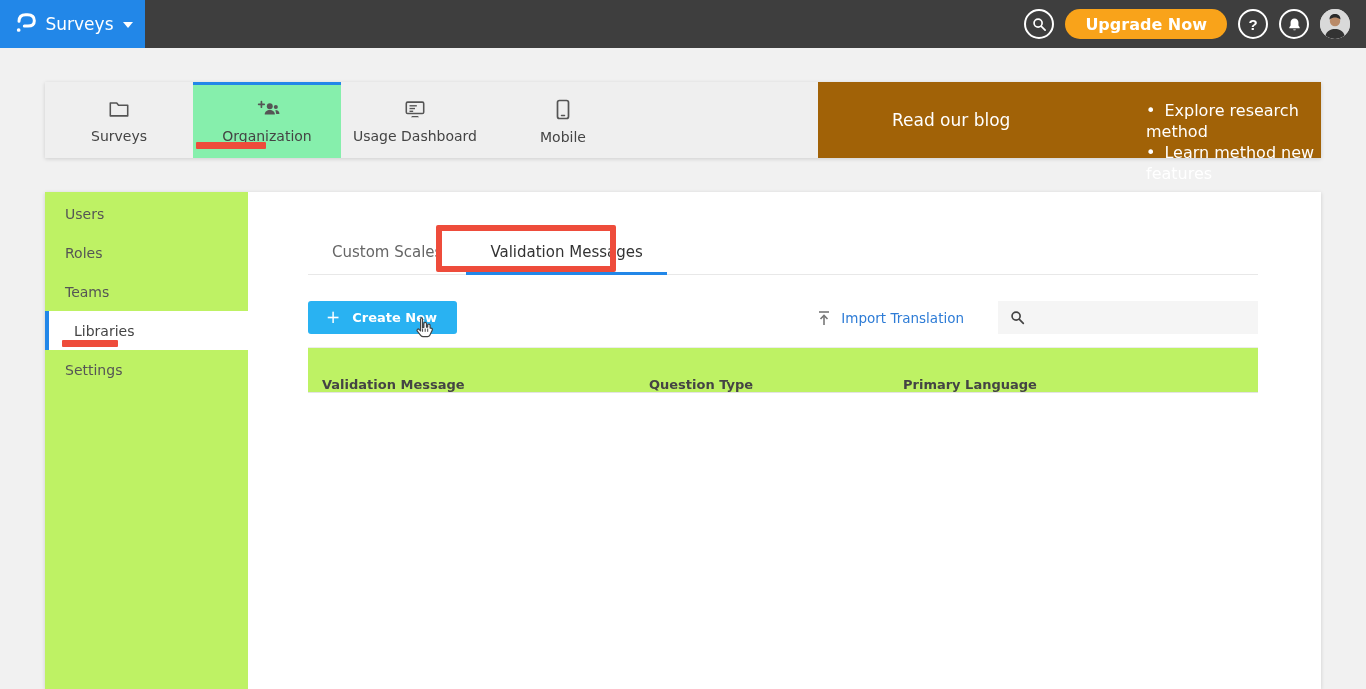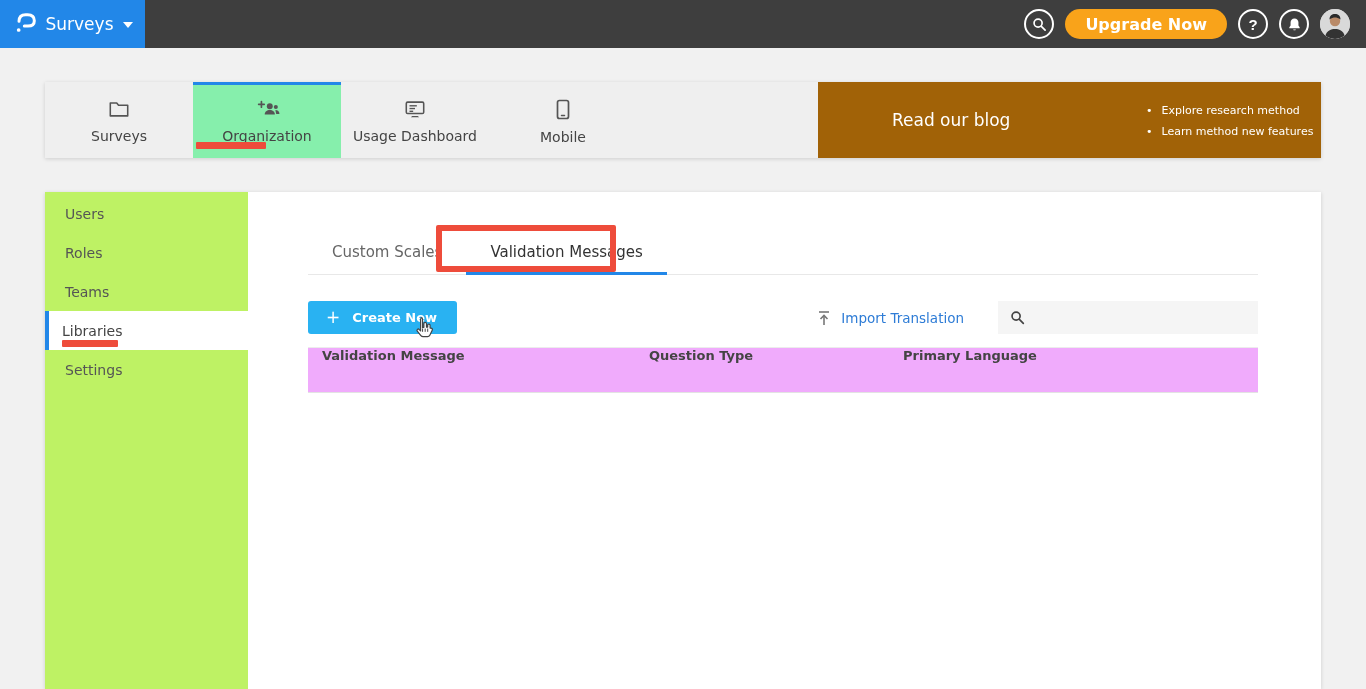--- a/index.html
+++ b/index.html
@@ -55,34 +55,34 @@
   }
   .nav-tab.active { background:#86efac; border-top:3px solid #2287e8; }
   .nav-tab svg { display:block; }
 
   .blog-panel {
     position:absolute; right:0; top:0; width:503px; height:76px;
     background:#a16207; color:#fff; display:flex; align-items:center; cursor:pointer;
   }
   .blog-title { font-size:17px; margin-left:74px; }
   .blog-bullets { position:absolute; left:328px; top:18px; list-style:none; }
-  .blog-bullets li { font-size:11px; line-height:21px; }
+  .blog-bullets li { font-size:16px; line-height:21px; }
   .blog-bullets li::before { content:"•"; margin-right:9px; }
 
   
   .main-panel {
     position:absolute; left:45px; top:192px; width:1276px; height:497px;
     background:#fff; box-shadow:0 1px 4px rgba(0,0,0,0.15); display:flex;
   }
   .sidebar { width:203px; background:#bef264; padding-top:2px; flex-shrink:0; }
   .side-item {
     height:39px; display:flex; align-items:center; padding-left:20px;
     font-size:14px; color:#555; cursor:pointer;
   }
-  .side-item.active { background:#fff; border-left:4px solid #2287e8; padding-left:13px; color:#444; }
+  .side-item.active { background:#fff; border-left:4px solid #2287e8; padding-left:25px; color:#444; }
 
   .content { flex:1; position:relative; }
   .tabs-row {
     display:flex; margin:44px 0 0 60px; width:950px;
     border-bottom:1px solid #e8e8e8;
   }
   .ctab {
     padding:7px 24px 11px 24px; font-size:15px; color:#666;
     cursor:pointer; border-bottom:3px solid transparent; margin-bottom:-1px;
   }
@@ -102,22 +102,22 @@
   .search-box {
     width:260px; height:33px; background:#f5f5f5; margin-left:34px;
     display:flex; align-items:center; padding-left:12px;
   }
   .search-box input {
     border:none; background:transparent; outline:none; flex:1;
     font-family:inherit; font-size:13px; color:#444; margin-left:8px; height:100%;
   }
 
   .table-header {
-    display:flex; align-items:flex-start; margin:13px 0 0 60px; width:950px; height:46px;
-    background:#f0abfc; border-top:1px solid #ececec; border-bottom:1px solid #e3e3e3;
+    display:flex; align-items:flex-end; margin:13px 0 0 60px; width:950px; height:46px;
+    background:#bef264; border-top:1px solid #ececec; border-bottom:1px solid #e3e3e3;
     font-size:13px; font-weight:bold; color:#444;
   }
   .th-col1 { width:341px; padding-left:14px; }
   .th-col2 { width:254px; }
   .th-col3 { flex:1; }
 
   
   .ann { position:absolute; z-index:50; pointer-events:none; }
   .ann-underline { background:#ee4c3b; height:7px; border-radius:1px; }
   .ann-box { border:6px solid #ee4c3b; border-radius:2px; background:transparent; }

